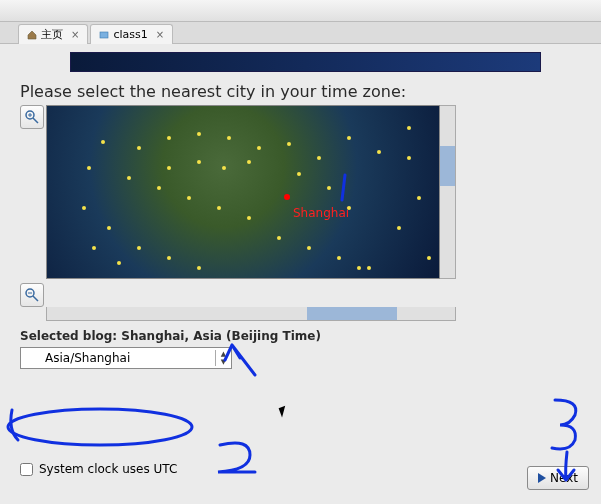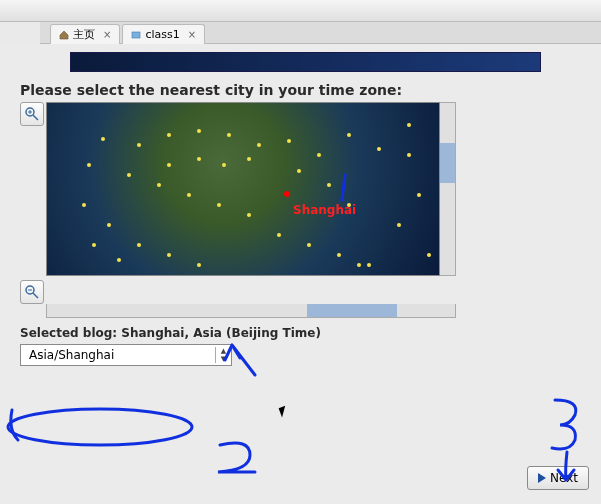--- a/index.html
+++ b/index.html
@@ -16,22 +16,21 @@
     height: 22px;
     background: linear-gradient(#f5f5f5, #e0e0e0);
     border-bottom: 1px solid #bbb;
   }
   .tabbar {
     height: 22px;
     background: #dcdcdc;
     border-bottom: 1px solid #bbb;
     display: flex;
     align-items: stretch;
-    padding-left: 10px;
-    margin-left: 40px;
+    padding-left: 18px;
   }
   .tab {
     display: flex;
     align-items: center;
     gap: 4px;
     padding: 0 8px;
     border: 1px solid #bbb;
     border-bottom: none;
     background: #f4f4f4;
     margin-right: 2px;
@@ -49,24 +48,24 @@
     background: #ebebeb;
     padding: 4px 10px 10px 20px;
   }
   .banner {
     margin: 4px 50px 10px 50px;
     height: 20px;
     background: linear-gradient(90deg, #0a1a3a, #1c3a7a);
     border: 1px solid #1a1a4a;
   }
   .prompt {
-    font-size: 14px;
+    font-size: 16px;
     color: #2a2a2a;
     margin-bottom: 4px;
-    font-weight: bold;
+    font-weight: normal;
   }
   .maparea {
     display: flex;
     align-items: flex-start;
   }
   .zoombtn {
     width: 24px; height: 24px;
     border: 1px solid #a0a0a0;
     border-radius: 3px;
     background: linear-gradient(#fdfdfd, #e6e6e6);
@@ -77,21 +76,21 @@
     position: relative;
     width: 394px;
     height: 174px;
     border: 1px solid #888;
     background: radial-gradient(circle at 45% 35%, #4a6a3a 0%, #3a5a2a 25%, #1a3a5a 55%, #0a1a3a 100%);
     overflow: hidden;
     margin-left: 2px;
   }
   .city-dot { position: absolute; width: 4px; height: 4px; background: #f5e24a; border-radius: 50%; }
   .shanghai-dot { position: absolute; left: 237px; top: 88px; width: 6px; height: 6px; background: #ff0000; border-radius: 50%; }
-  .shanghai-label { position: absolute; left: 246px; top: 100px; color: #ff2020; font-size: 12px; font-weight: bold; }
+  .shanghai-label { position: absolute; left: 246px; top: 100px; color: #ff2020; font-size: 12px; font-weight: normal; }
   .rightslider {
     width: 16px; height: 174px;
     background: #e0e0e0; border: 1px solid #aaa; border-left: none;
   }
   .rightslider .handle { margin-top: 40px; height: 40px; background: #9cb7d8; }
   .hscroll {
     margin-left: 26px;
     width: 410px; height: 14px;
     background: #e0e0e0; border: 1px solid #aaa; border-top: none;
     display: flex;
@@ -99,21 +98,21 @@
   .hscroll .handle { margin-left: 260px; width: 90px; background: #9cb7d8; }
   .selected-label { margin-top: 8px; font-size: 12px; font-weight: bold; color: #2a2a2a; }
   .combo {
     margin-top: 4px;
     width: 212px; height: 22px;
     border: 1px solid #8a8a8a;
     background: #fff;
     display: flex; align-items: center;
     font-size: 12px;
   }
-  .combo .val { flex: 1; padding: 0 8px; }
+  .combo .val { flex: 1; padding: 0 24px; }
   .combo .spin { width: 16px; border-left: 1px solid #aaa; display: flex; flex-direction: column; }
   .combo .spin span { flex:1; display:flex; align-items:center; justify-content:center; font-size:7px; color:#444; }
   .checkbox-row {
     position: absolute;
     left: 20px; top: 418px;
     display: flex; align-items: center; gap: 6px;
     font-size: 12px;
   }
   .checkbox-row input { width: 13px; height: 13px; }
   .navbtns {
@@ -254,20 +253,24 @@
   </div>
 
   <div class="combo">
     <div class="val">Asia/Shanghai</div>
     <div class="spin">
         <span>▲</span>
         <span>▼</span>
       </div>
   </div>
 
+  <div class="checkbox-row">
+    <input type="checkbox" style="">
+    <span>System clock uses UTC</span>
+  </div>
 
   <div class="navbtns">
     <div class="navbtn">
       <span class="arrow-right"></span>
       <span>Next</span>
     </div>
   </div>
 
   <div class="cursor-arrow"></div>
 

